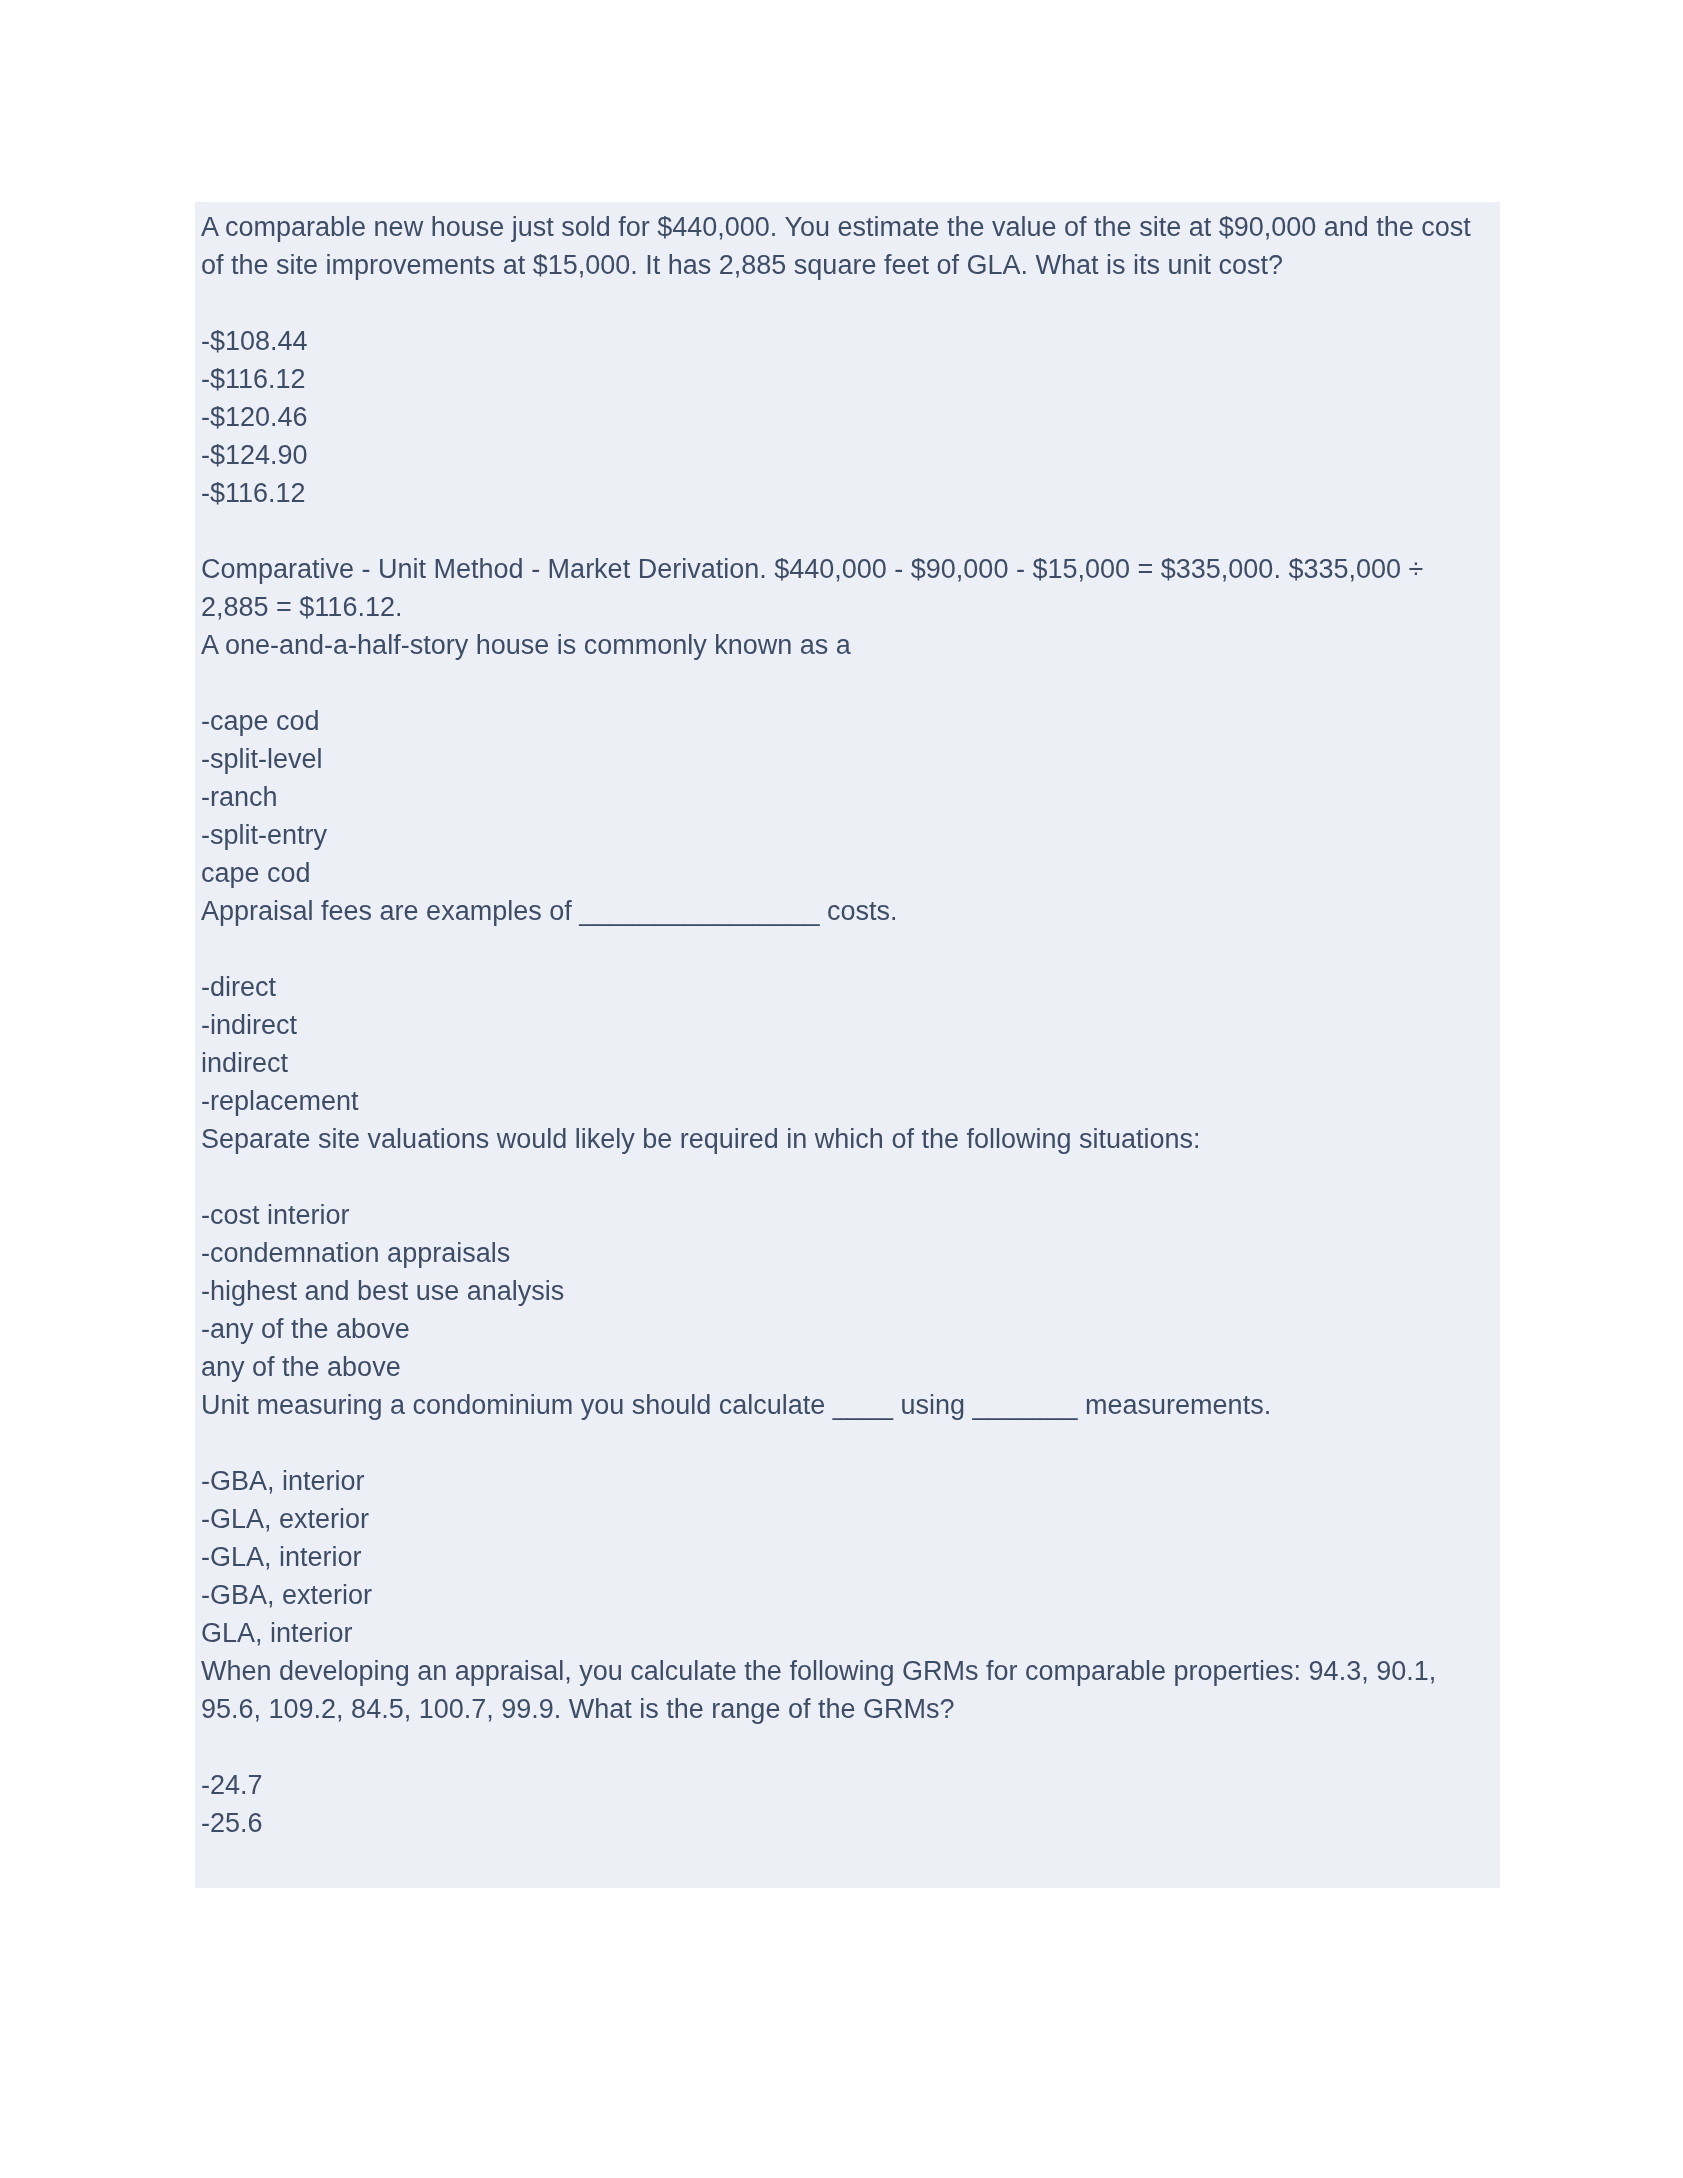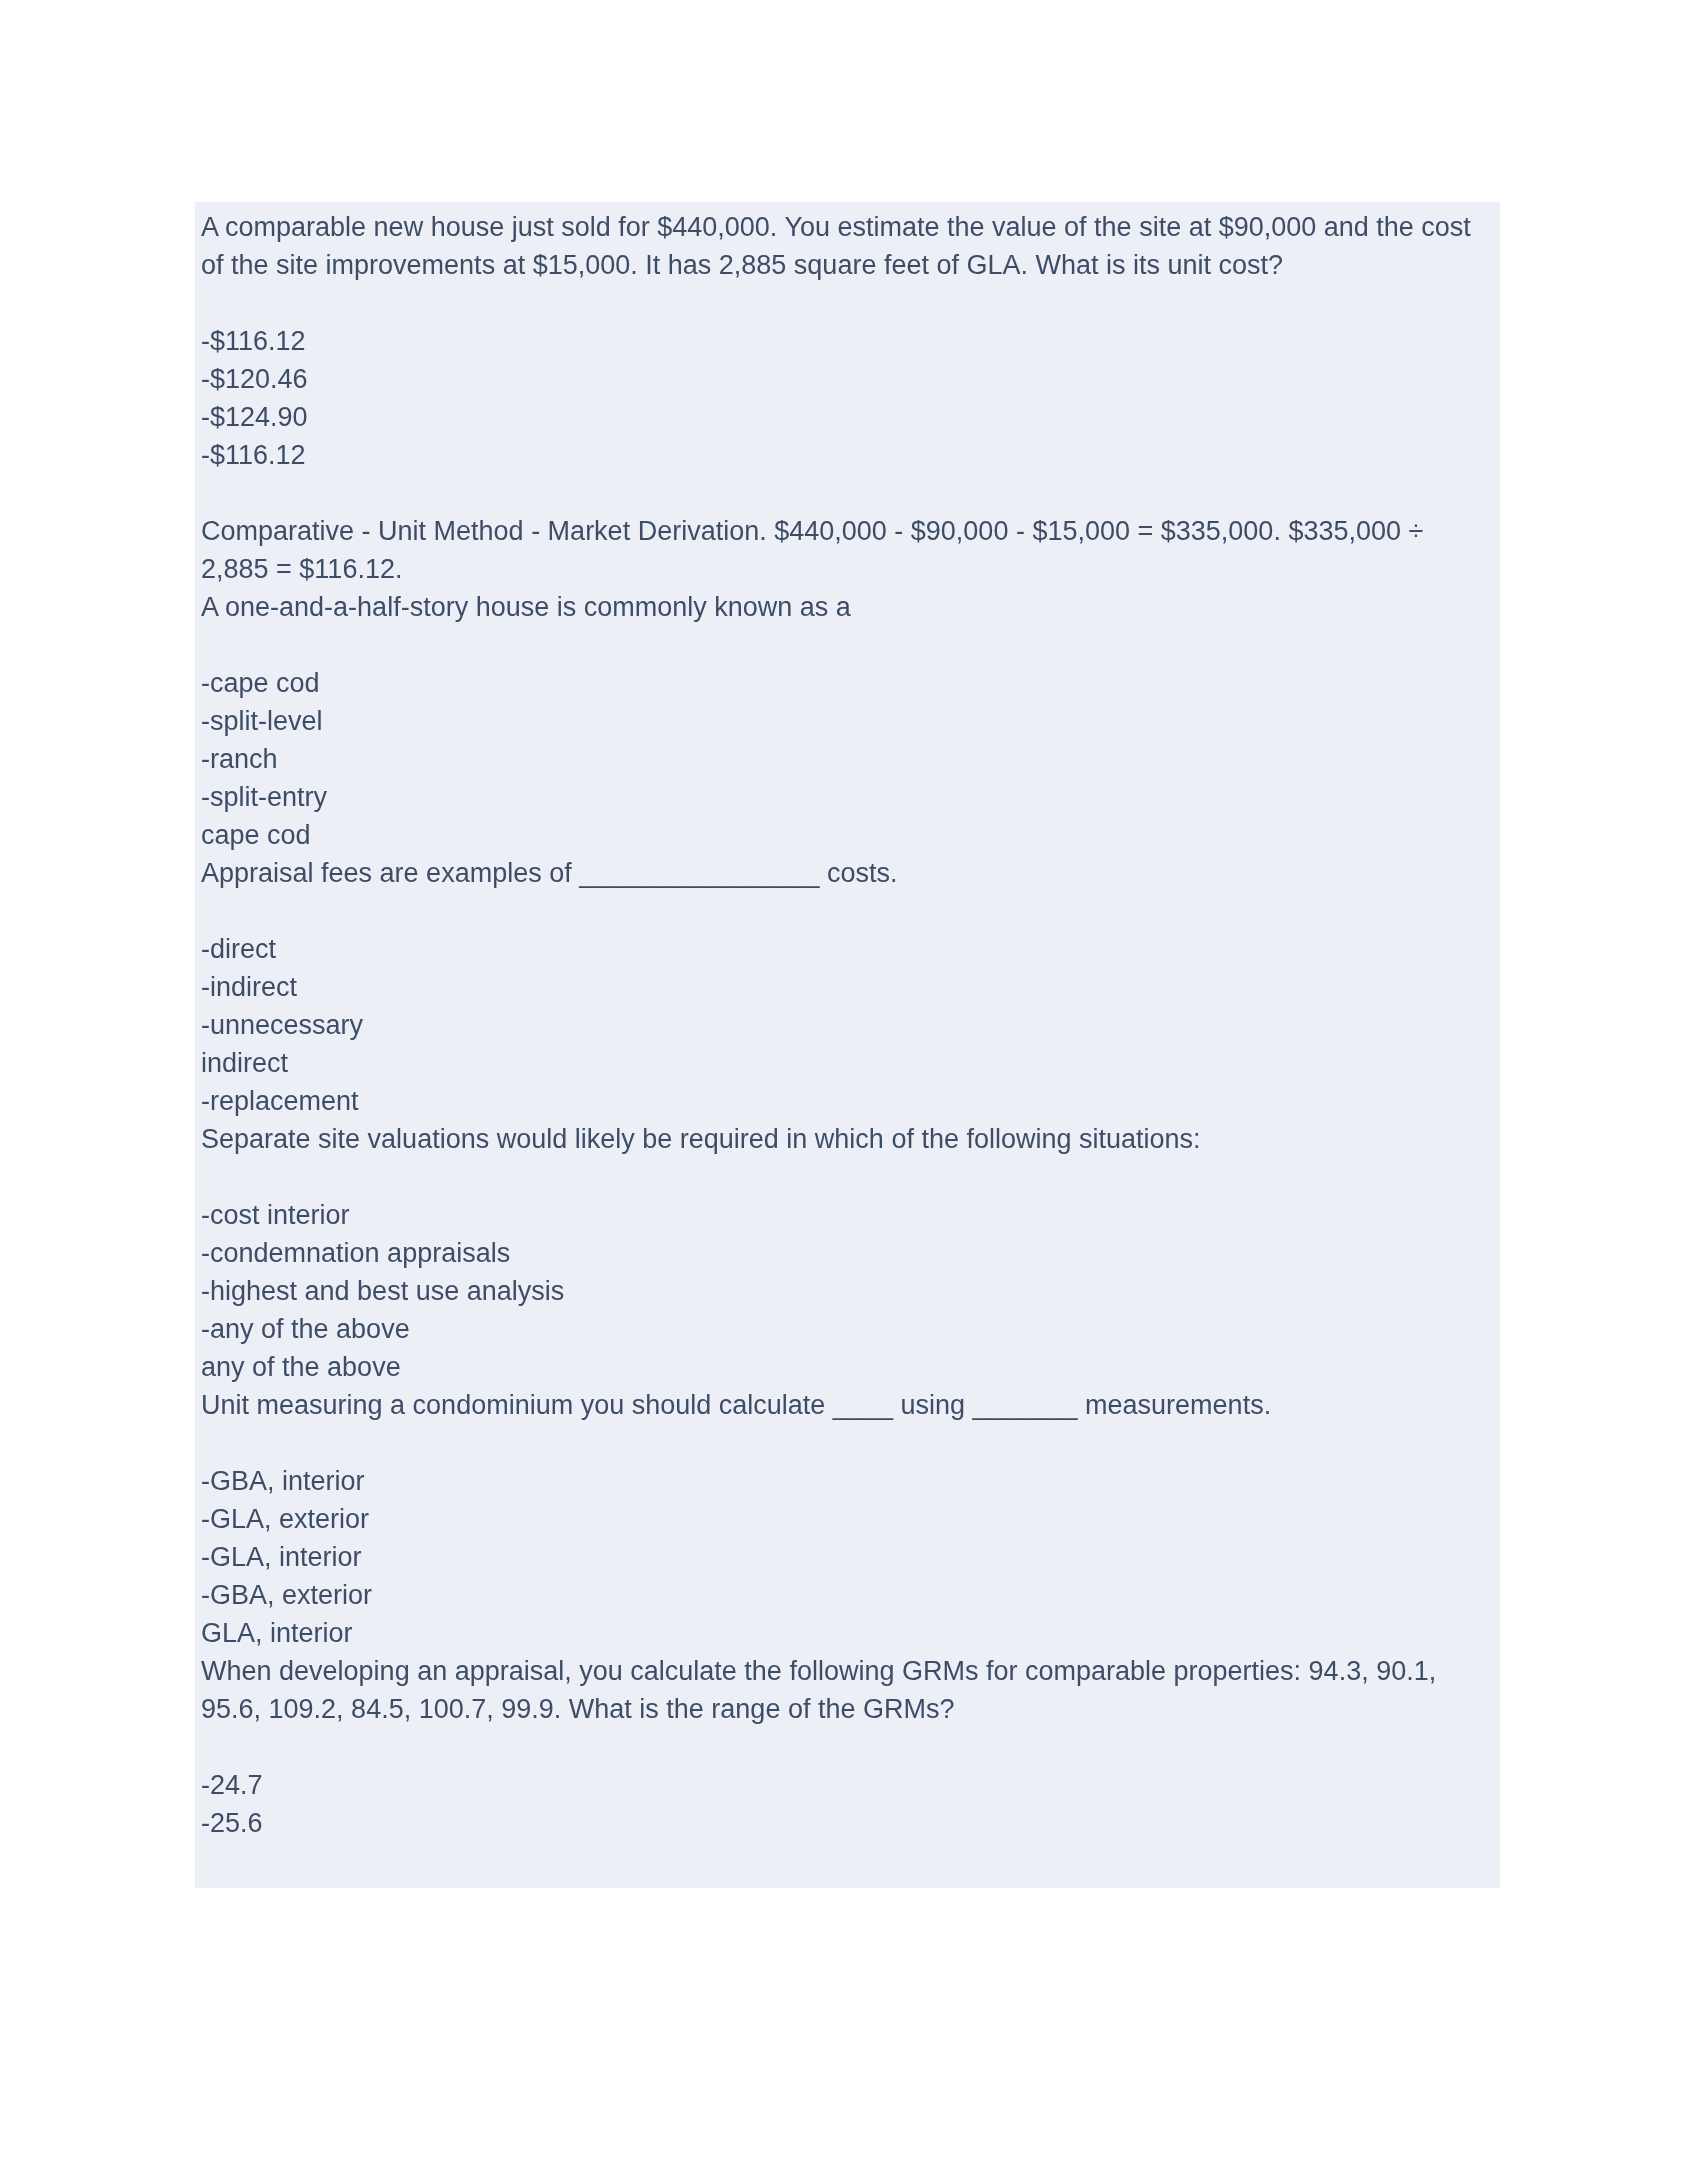--- a/index.html
+++ b/index.html
@@ -41,38 +41,38 @@
     height: 38px;
   }
 </style>
 </head>
 <body>
 
 <div class="page">
   <div class="content-block">
       <div class="line">A comparable new house just sold for $440,000. You estimate the value of the site at $90,000 and the cost of the site improvements at $15,000. It has 2,885 square feet of GLA. What is its unit cost?</div>
       <div class="gap"></div>
+      <div class="line">-$108.44</div>
       <div class="line">-$116.12</div>
       <div class="line">-$120.46</div>
       <div class="line">-$124.90</div>
       <div class="line">-$116.12</div>
       <div class="gap"></div>
       <div class="line">Comparative - Unit Method - Market Derivation. $440,000 - $90,000 - $15,000 = $335,000. $335,000 ÷ 2,885 = $116.12.</div>
       <div class="line">A one-and-a-half-story house is commonly known as a</div>
       <div class="gap"></div>
       <div class="line">-cape cod</div>
       <div class="line">-split-level</div>
       <div class="line">-ranch</div>
       <div class="line">-split-entry</div>
       <div class="line">cape cod</div>
       <div class="line">Appraisal fees are examples of ________________ costs.</div>
       <div class="gap"></div>
       <div class="line">-direct</div>
       <div class="line">-indirect</div>
-      <div class="line">-unnecessary</div>
       <div class="line">indirect</div>
       <div class="line">-replacement</div>
       <div class="line">Separate site valuations would likely be required in which of the following situations:</div>
       <div class="gap"></div>
       <div class="line">-cost interior</div>
       <div class="line">-condemnation appraisals</div>
       <div class="line">-highest and best use analysis</div>
       <div class="line">-any of the above</div>
       <div class="line">any of the above</div>
       <div class="line">Unit measuring a condominium you should calculate ____ using _______ measurements.</div>

